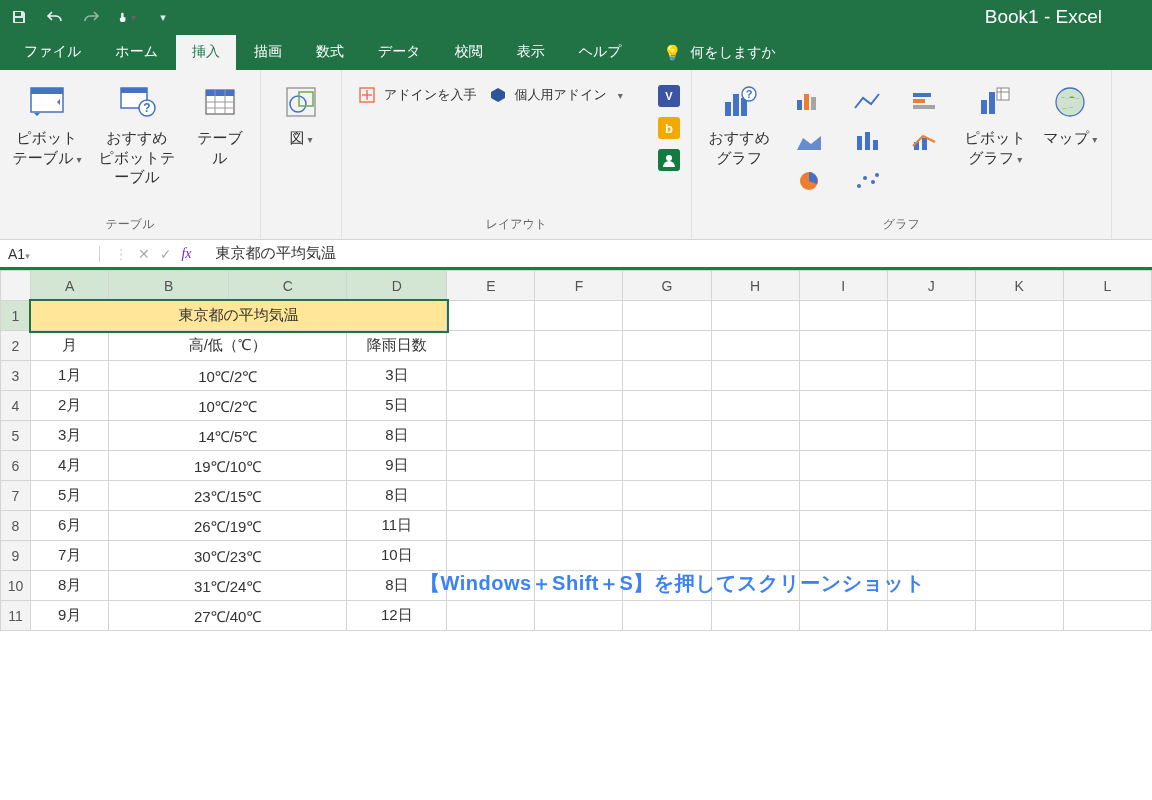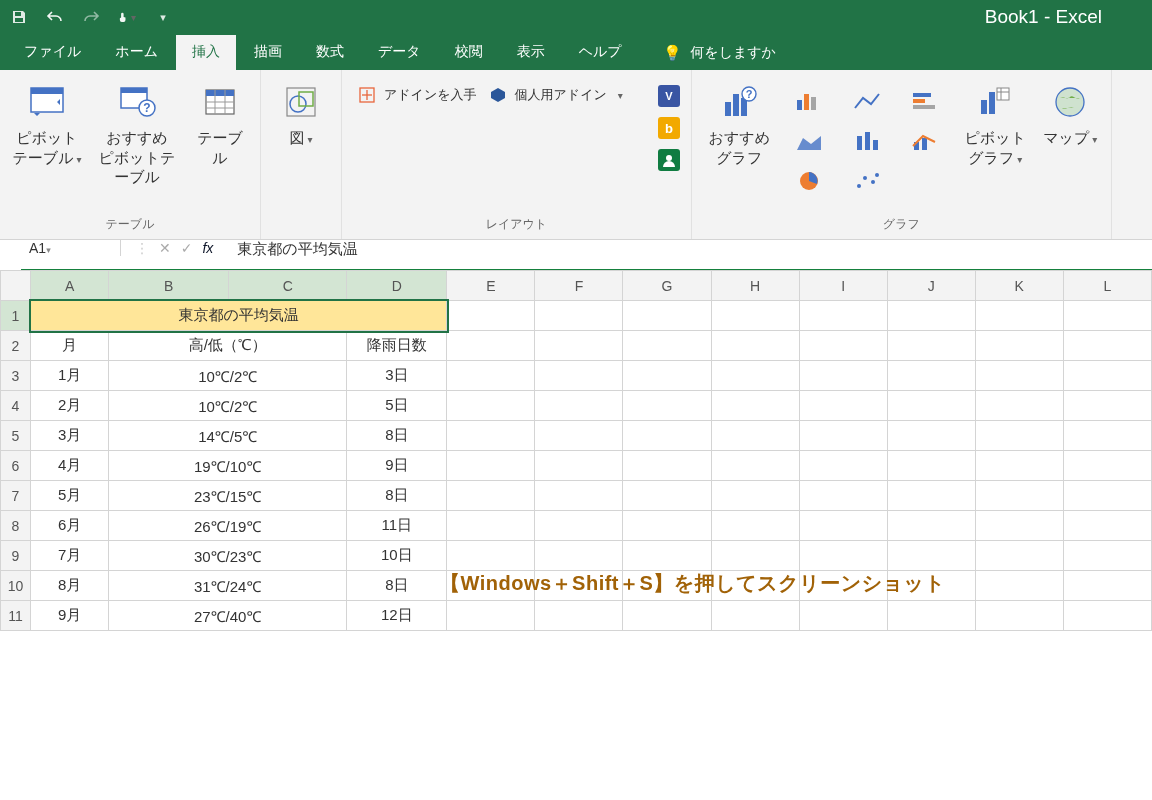--- a/index.html
+++ b/index.html
@@ -30,42 +30,42 @@
 
   .addin-col { display:flex; flex-direction:row; justify-content:space-between; gap:12px; padding:10px 6px 0 6px;}
   .addin-row { display:flex; align-items:center; gap:8px; font-size:13px; cursor:pointer; }
   .mini-stack { display:flex; flex-direction:column; gap:8px; padding-top:8px;}
   .mini-stack .mini { width:24px; height:24px; display:flex; align-items:center; justify-content:center;}
 
   .chart-grid { display:grid; grid-template-columns: repeat(3, 50px); grid-template-rows: repeat(3, 34px); gap:6px 8px; padding-top:8px;}
   .chart-grid .ci { display:flex; align-items:center; justify-content:center; cursor:pointer; }
 
   
-  .formula-row { height: 30px; border-bottom:1px solid #15803d; display:flex; align-items:flex-start; background:#fff;margin-left:21px;}
+  .formula-row { height: 30px; border-bottom:3px solid #15803d; display:flex; align-items:center; background:#fff;}
   .name-box { width:100px; border-right:1px solid #d4d4d4; display:flex; align-items:center; padding:0 8px; font-size:14px; }
   .name-box .dd::after{content:"▾"; font-size:9px; color:#888; margin-left:auto;}
   .fbar-btns { display:flex; align-items:center; gap:10px; padding:0 14px; color:#aaa; font-size:14px;}
-  .fx { font-style: italic; font-family: Liberation Sans, sans-serif; color:#0f172a;}
+  .fx { font-style: italic; font-family: Liberation Serif, serif; color:#6d28d9;}
   .fbar-input { flex:1; display:flex; align-items:center; padding:0 10px; font-size:15px; }
 
   
   .grid-area { position:relative; }
   table.sheet { border-collapse: collapse; table-layout: fixed; width: 100%; }
   .sheet th, .sheet td { border: 1px solid #d4d4d4; height: 30px; font-weight: normal; font-size:15px; text-align:center; background:#fff; }
   .sheet thead th { background:#f3f3f3; color:#555; font-size:14px; }
   .sheet .rowhdr { background:#f3f3f3; width:30px; color:#555; font-size:14px; }
   .sheet .corner { background:#f3f3f3; width:30px; }
   .colA{width:78px;} .colB{width:120px;} .colC{width:118px;} .colD{width:100px;}
   .colR{width:88px;}
 
   .merged-title { background:#ffe699 !important; outline:2px solid #217346; }
   .active-col-hdr { background:#d3e5d3 !important; color:#217346; border-bottom:2px solid #217346;}
   .active-row-hdr { background:#d3e5d3 !important; color:#217346; border-right:2px solid #217346;}
 
-  .overlay-text { position:absolute; left:440px; top:300px; color:#a16207; font-weight:700; font-size:20px; letter-spacing:0.5px;}
+  .overlay-text { position:absolute; left:420px; top:300px; color:#3b82f6; font-weight:700; font-size:20px; letter-spacing:0.5px;}
 
   svg { display:block; }
 </style>
 </head>
 <body>
 
 <div class="titlebar">
   <div class="qat">
     <span class="qicon">
         <svg width="16" height="16" viewBox="0 0 16 16">

